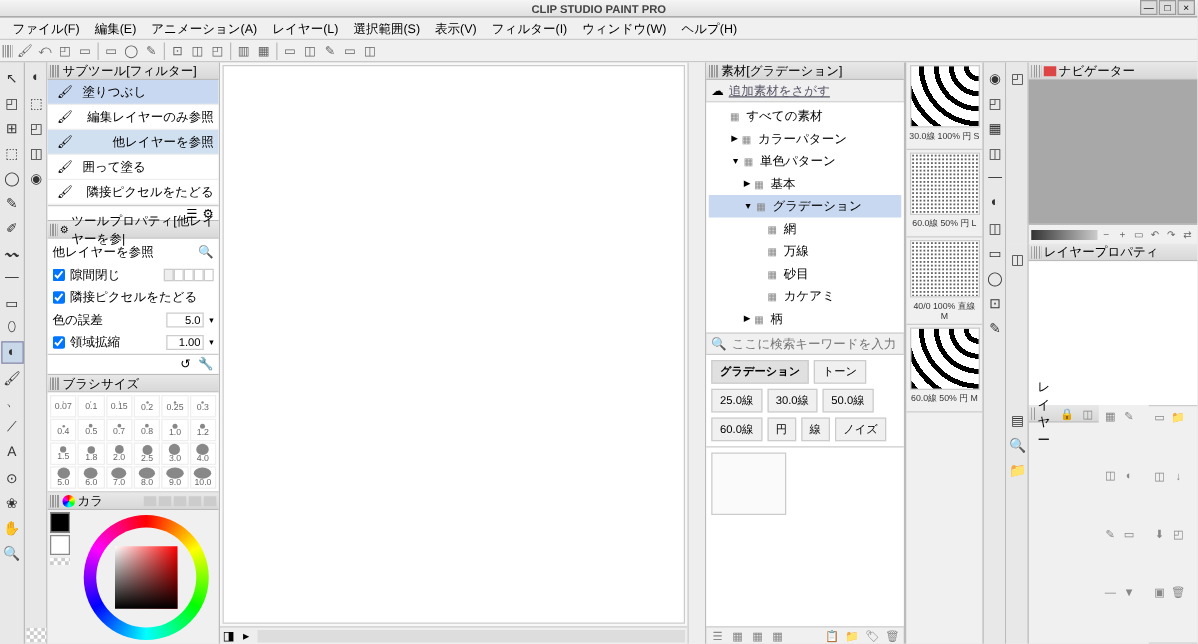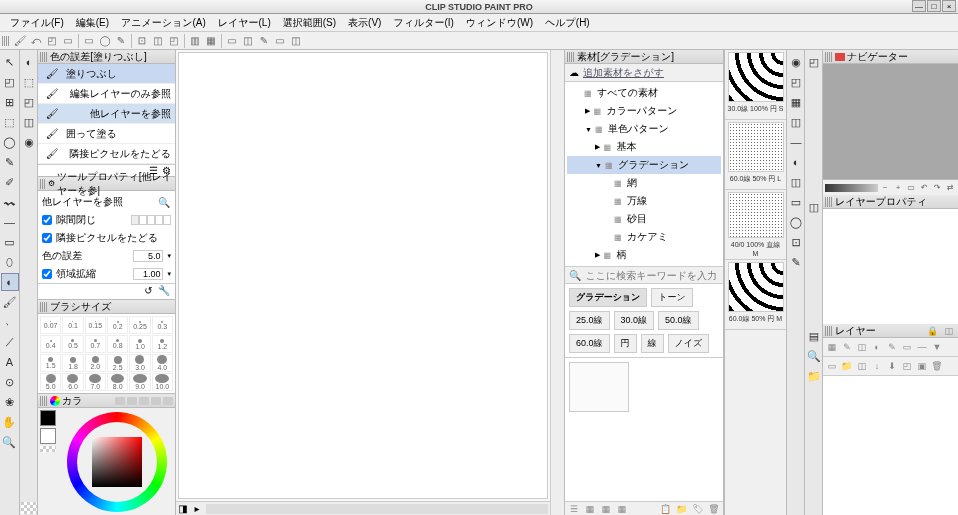--- a/index.html
+++ b/index.html
@@ -58,21 +58,21 @@
 .thumb-img{width:56px;height:50px;background:#fff;border:1px solid #ccc;position:relative;overflow:hidden}
 .thumb-lbl{font-size:7px;text-align:center;margin-top:2px;color:#333}
 .qacol{width:18px;background:#e8e8e8;border-left:1px solid #bbb;display:flex;flex-direction:column;padding-top:2px}
 .rightpanels{width:154px;background:#f0f0f0;border-left:1px solid #bbb;display:flex;flex-direction:column}
 .nav-area{height:115px;background:#a8a8a8;position:relative}
 .nav-slider{height:16px;background:#f0f0f0;border-top:1px solid #bbb;display:flex;align-items:center;padding:0 2px;gap:1px}
 .nav-strip{flex:1;height:8px;background:linear-gradient(90deg,#333,#ccc)}
 .nav-icons{display:flex;gap:1px}
 .nav-ic{width:12px;height:12px;display:flex;align-items:center;justify-content:center;font-size:8px;color:#666;cursor:pointer}
 .layerprop-area{height:115px;background:#fff}
-.layer-area{flex:1;display:flex;flex-direction:column}
+.layer-area{flex:1;display:flex;flex-direction:row}
 .layer-icon-col{width:18px;background:#e8e8e8;border-right:1px solid #bbb;display:flex;flex-direction:column;padding-top:2px}
 .layer-toolbar2{height:18px;background:#f0f0f0;border-bottom:1px solid #ccc;display:flex;align-items:center;padding:0 4px;gap:2px}
 .layer-opacity{display:flex;align-items:center;gap:2px}
 .layer-icons-row{display:flex;gap:1px;flex-wrap:wrap;padding:2px}
 .li{width:14px;height:14px;display:flex;align-items:center;justify-content:center;font-size:9px;color:#888;cursor:pointer}
 .layer-list{flex:1;background:#fff}
 .grad-concentric{background:repeating-radial-gradient(circle at 100% 0,#fff 0 8px,#000 8px 12px)}
 .grad-noise{background:#fff}
 .grad-noise::after{content:"";position:absolute;inset:0;background-image:radial-gradient(#000 1px,transparent 1px);background-size:3px 3px;opacity:.6}
 .flexrow{display:flex}
@@ -158,21 +158,21 @@
       <div class="tool">◰</div>
       <div class="tool">◫</div>
       <div class="tool">◉</div>
       <div style="width: 16px; height: 12px; margin: auto 1px 1px; background: repeating-conic-gradient(rgb(204, 204, 204) 0deg, rgb(204, 204, 204) 25%, rgb(255, 255, 255) 0deg, rgb(255, 255, 255) 50%) 0px center / 6px 6px;"></div>
     </div>
 
   <div class="leftpanels">
     <div class="panel">
       <div class="panel-hdr">
         <span class="grip"></span>
-        <span>色の誤差[塗りつぶし]</span>
+        <span>サブツール[フィルター]</span>
       </div>
       <div class="subtool-list" id="subtool-list">
           <div class="subtool-item sel">
             <span class="icon">🖌</span>
             <span style="flex:1;text-align:left">塗りつぶし</span>
           </div>
           <div class="subtool-item">
             <span class="icon">🖌</span>
             <span style="flex:1;text-align:right">編集レイヤーのみ参照</span>
           </div>

